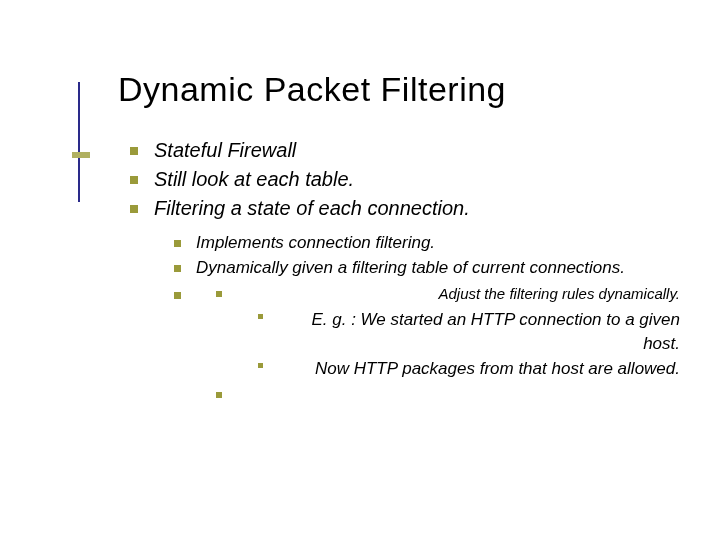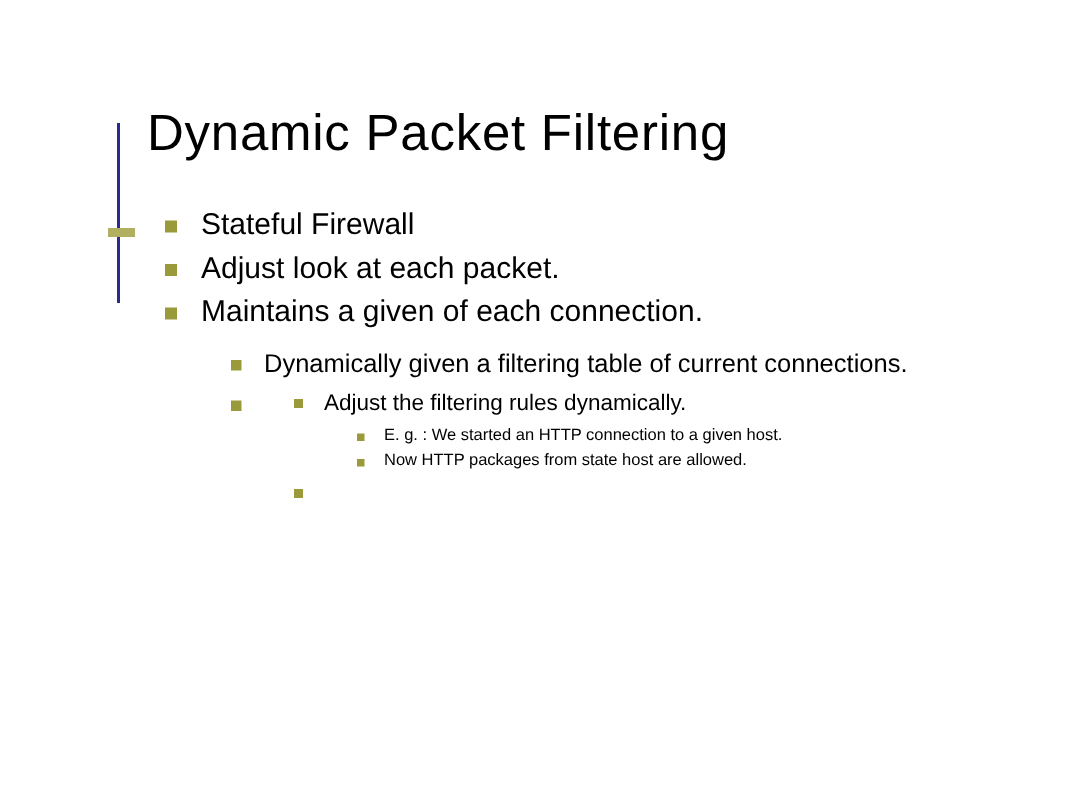--- a/index.html
+++ b/index.html
@@ -6,21 +6,21 @@
   body {
     width: 720px;
     height: 540px;
     background: #fff;
     font-family: Verdana, Geneva, sans-serif;
     color: #000;
     position: relative;
     overflow: hidden;
   }
   .slide {
-    padding: 70px 40px 40px 80px;
+    padding: 70px 40px 40px 100px;
   }
   .accent-bar {
     position: absolute;
     left: 78px;
     top: 82px;
     width: 2px;
     height: 120px;
     background: #2a2a8a;
   }
   .accent-tick {
@@ -32,47 +32,47 @@
     background: #b0b060;
   }
   .title {
     font-size: 34px;
     font-weight: 400;
     margin-left: 18px;
     margin-bottom: 28px;
     letter-spacing: 0.5px;
   }
   ul { list-style: none; }
-  .lvl1 { margin-left: 30px; }
+  .lvl1 { margin-left: 30px; font-style: italic; }
   .lvl1 > li {
     font-size: 20px;
     line-height: 1.35;
     position: relative;
     padding-left: 24px;
     margin-bottom: 2px;
   }
   .lvl2 { margin-left: 20px; margin-top: 10px; margin-bottom: 6px; }
   .lvl2 > li {
     font-size: 17px;
     line-height: 1.35;
     position: relative;
     padding-left: 22px;
     margin-bottom: 2px;
   }
-  .lvl3 { margin-left: 20px; margin-top: 4px; margin-bottom: 4px; }
+  .lvl3 { margin-left: 20px; margin-top: 4px; margin-bottom: 4px; text-align: right; }
   .lvl3 > li {
     font-size: 15px;
     line-height: 1.35;
     position: relative;
     padding-left: 20px;
     margin-bottom: 2px;
   }
   .lvl4 { margin-left: 22px; margin-top: 4px; margin-bottom: 4px; }
   .lvl4 > li {
-    font-size: 11px;
+    font-size: 17px;
     line-height: 1.4;
     position: relative;
     padding-left: 18px;
     margin-bottom: 1px;
   }
   .bullet {
     position: absolute;
     left: 0;
     width: 7px;
     height: 7px;
@@ -92,47 +92,51 @@
 
   <h1 class="title">Dynamic Packet Filtering</h1>
 
   <ul class="lvl1">
     <li>
       <span class="bullet"></span>
       <span>Stateful Firewall</span>
     </li>
     <li>
       <span class="bullet"></span>
-      <span>Adjust look at each packet.</span>
+      <span>Still look at each table.</span>
     </li>
     <li>
       <span class="bullet"></span>
-      <span>Maintains a given of each connection.</span>
+      <span>Filtering a state of each connection.</span>
 
       <ul class="lvl2">
+        <li>
+          <span class="bullet"></span>
+          <span>Implements connection filtering.</span>
+        </li>
         <li>
           <span class="bullet"></span>
           <span>Dynamically given a filtering table of current connections.</span>
         </li>
         <li>
           <span class="bullet"></span>
 
           <ul class="lvl3">
             <li>
               <span class="bullet"></span>
               <span>Adjust the filtering rules dynamically.</span>
 
               <ul class="lvl4">
                 <li>
                   <span class="bullet"></span>
                   <span>E. g. : We started an HTTP connection to a given host.</span>
                 </li>
                 <li>
                   <span class="bullet"></span>
-                  <span>Now HTTP packages from state host are allowed.</span>
+                  <span>Now HTTP packages from that host are allowed.</span>
                 </li>
               </ul>
             </li>
             <li>
               <span class="bullet"></span>
             </li>
           </ul>
         </li>
       </ul>
     </li>

